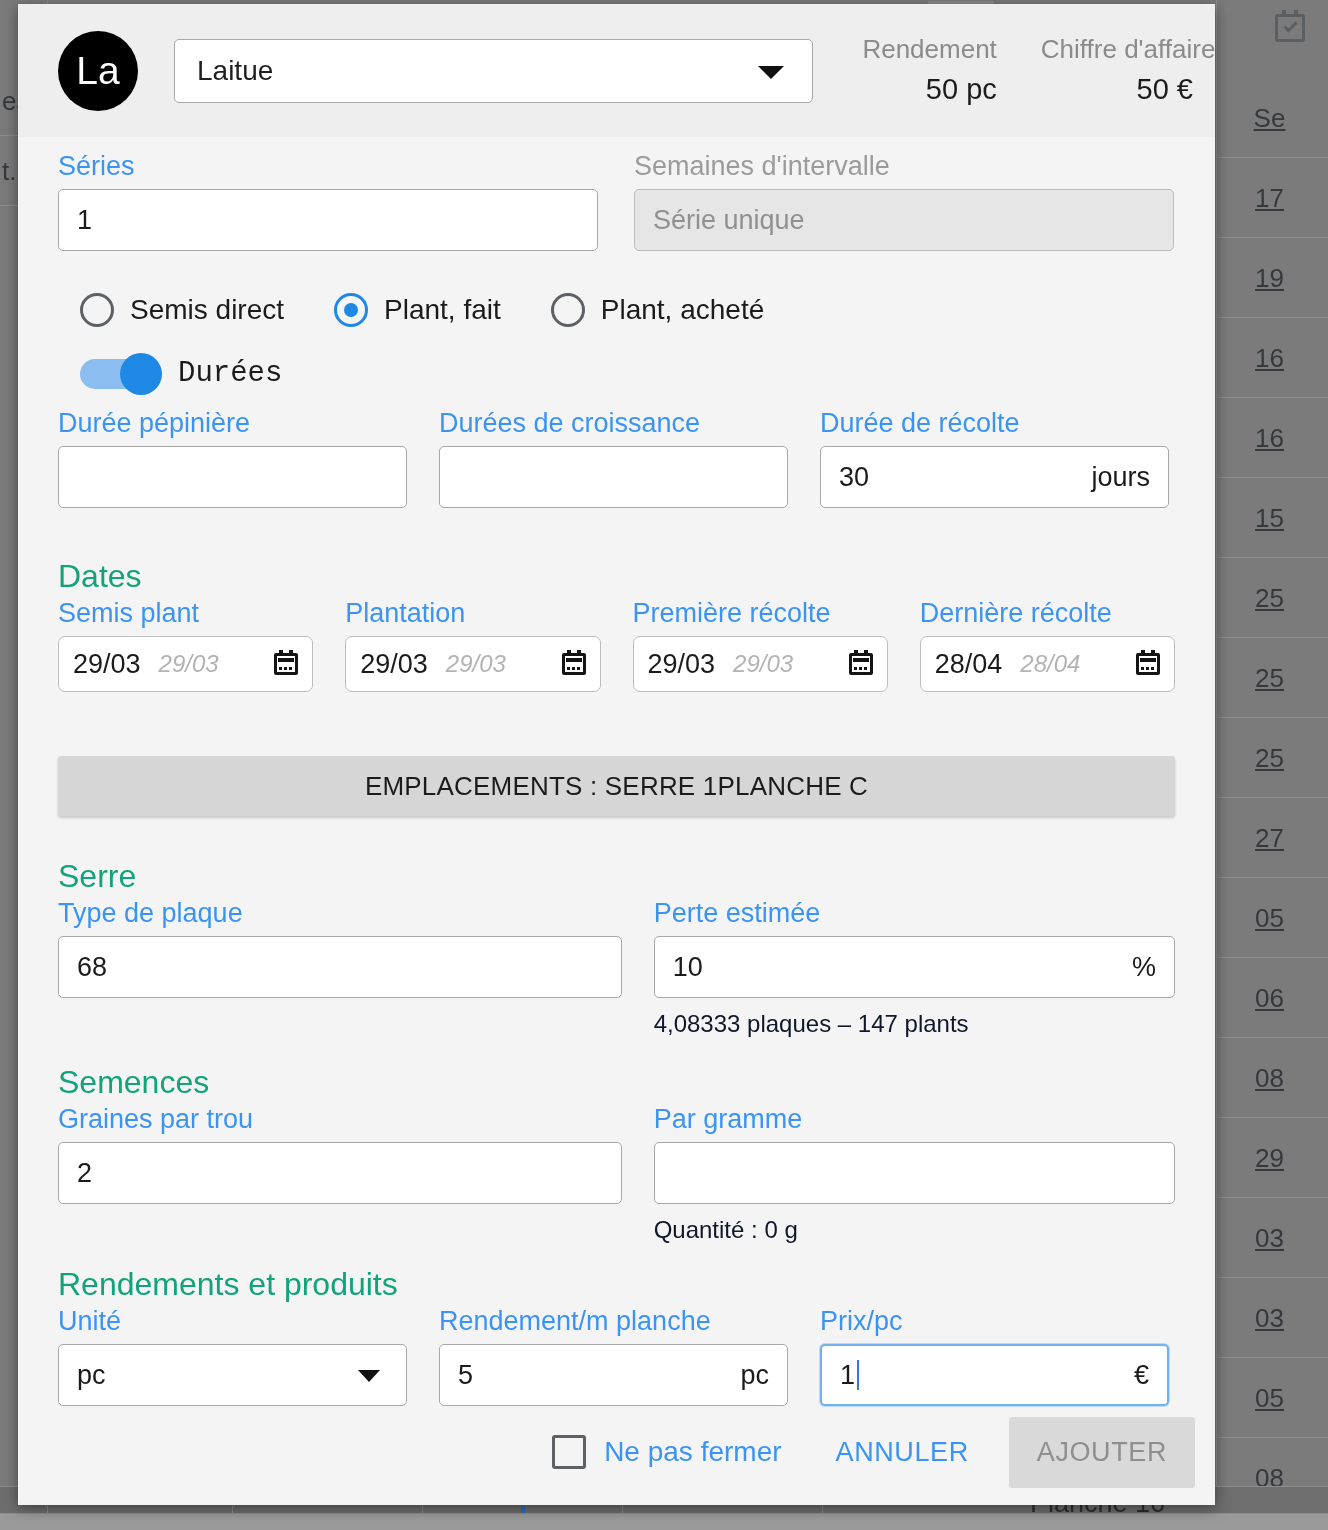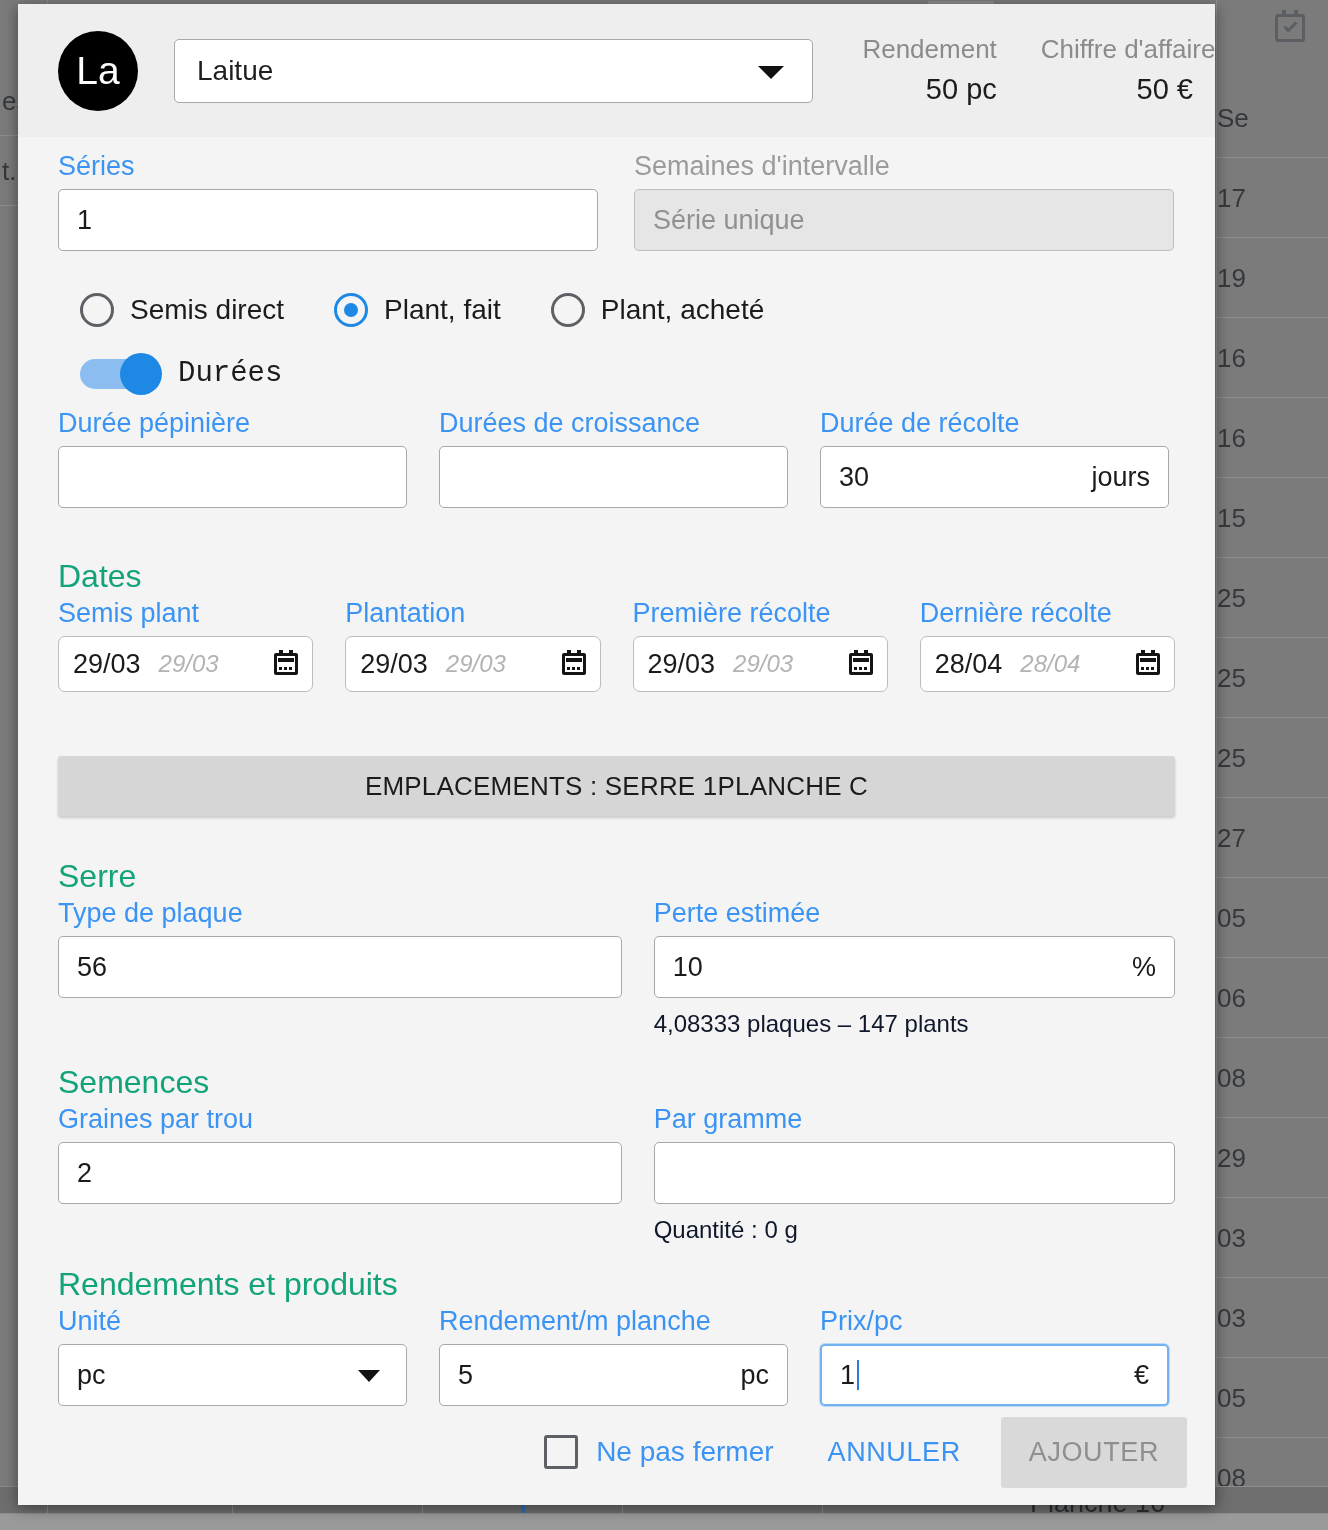--- a/index.html
+++ b/index.html
@@ -33,21 +33,21 @@
   .bg-row {
     position: absolute;
     left: 0; right: 0;
     border-bottom: 1px solid #8e8e8e;
     color: #35393d;
     font-size: 26px;
     line-height: 1;
     display: flex;
     align-items: center;
   }
-  .bg-col-right .bg-row { justify-content: flex-start; padding-right: 6px; }
+  .bg-col-right .bg-row { justify-content: center; padding-right: 6px; text-decoration: underline; }
   .bg-col-left .bg-row { justify-content: flex-start; padding-left: 2px; }
   .bg-header-icon {
     position: absolute;
     left: 1275px; top: 14px;
     width: 34px; height: 34px;
   }
   .cal-ico {
     width: 30px; height: 28px;
     border: 3px solid #5b5f63;
     border-radius: 3px;
@@ -388,21 +388,21 @@
     right: 26px; top: 50%;
     margin-top: -5px;
     width: 0; height: 0;
     border-left: 11px solid transparent;
     border-right: 11px solid transparent;
     border-top: 12px solid #111;
   }
 
   .dlg-footer {
     position: absolute;
-    left: 0; right: 12px; bottom: 0;
+    left: 0; right: 4px; bottom: 0;
     height: 106px;
     display: flex;
     align-items: center;
     justify-content: flex-end;
     padding-right: 0;
   }
   .chk {
     width: 34px; height: 34px;
     border: 3px solid #5d6165;
     border-radius: 3px;
@@ -654,21 +654,21 @@
     </div>
 
     <div class="emplacements">EMPLACEMENTS : SERRE 1PLANCHE C</div>
 
     <div style="padding-top:44px;">
       <div class="section-title">Serre</div>
       <div class="row2">
         <div class="c1">
           <div class="flabel">Type de plaque</div>
           <div class="field-box">
-            <span>56</span>
+            <span>68</span>
           </div>
         </div>
         <div class="c2">
           <div class="flabel">Perte estimée</div>
           <div class="field-box">
             <span>10</span>
             <span class="suffix">%</span>
           </div>
           <div class="hint">4,08333 plaques – 147 plants</div>
         </div>

